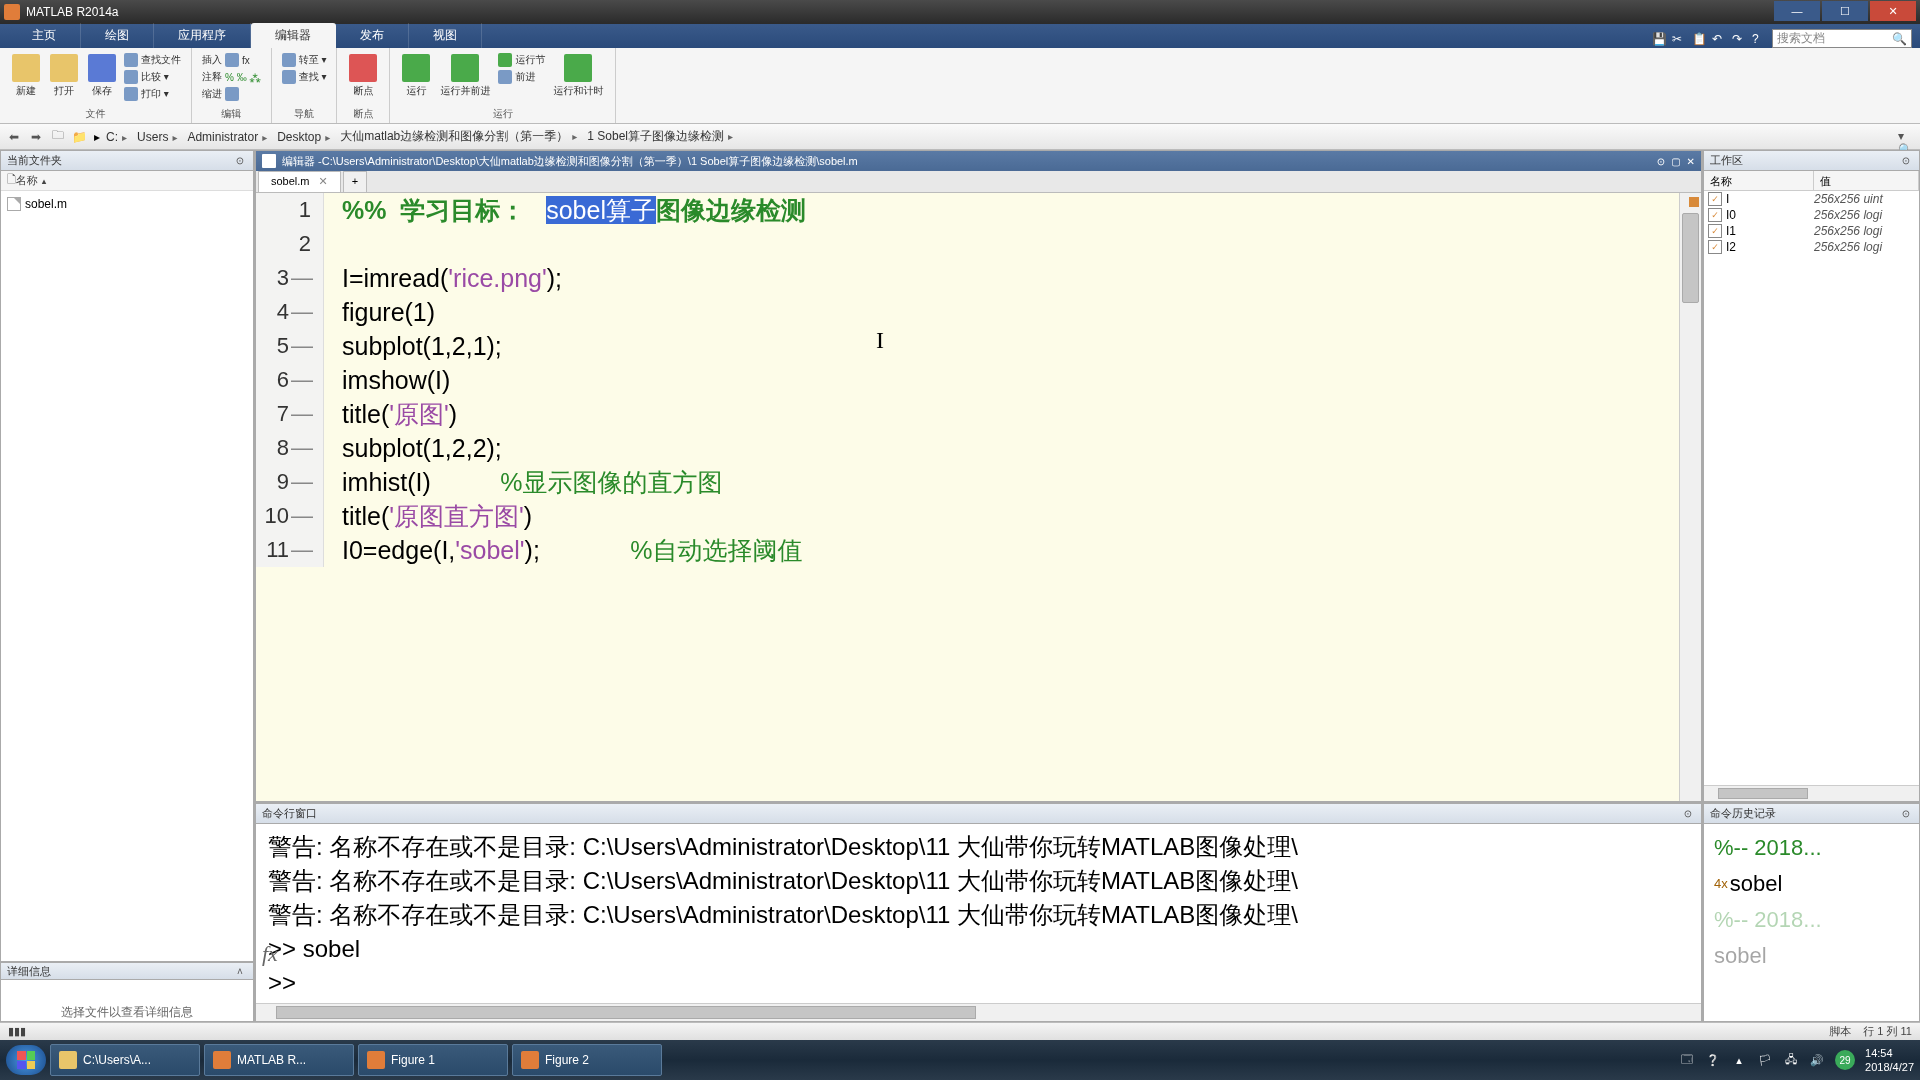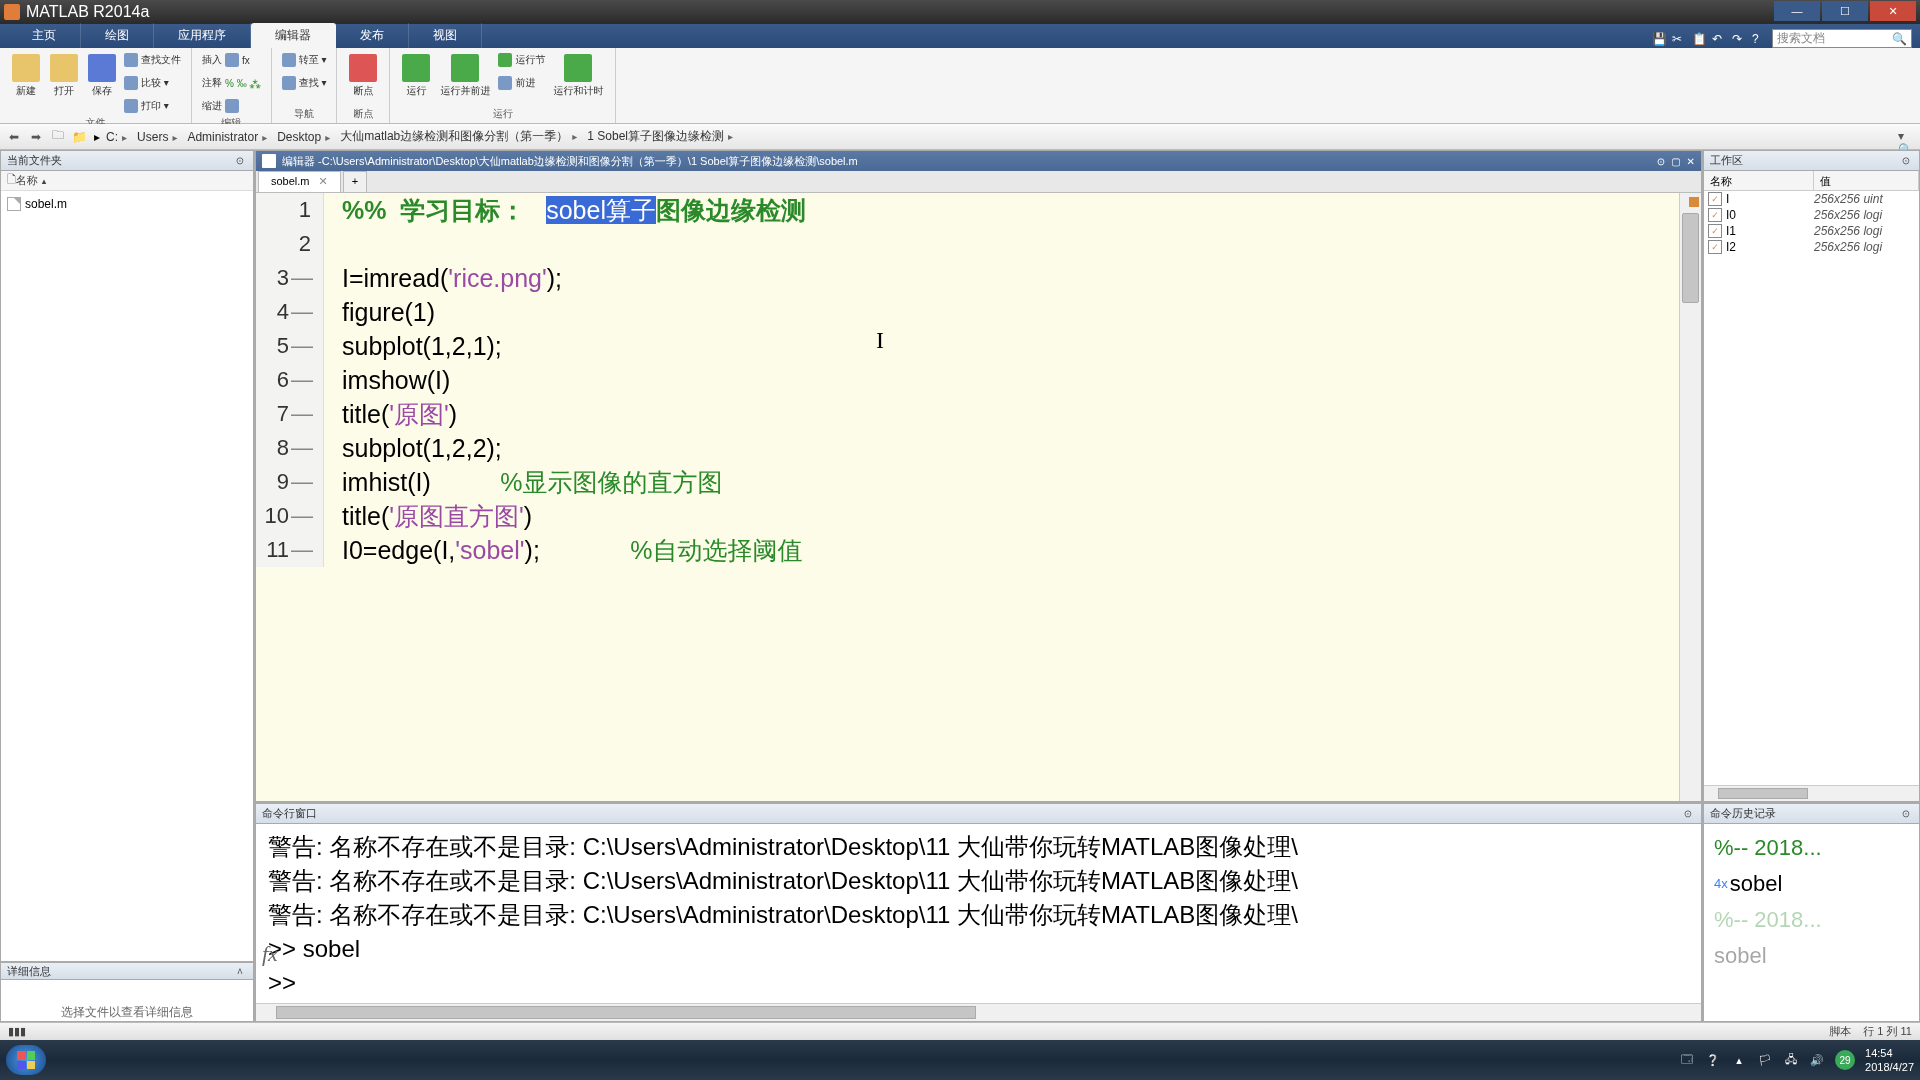--- a/index.html
+++ b/index.html
@@ -1,21 +1,21 @@
 <!DOCTYPE html>
 <html><head>
 <meta charset="utf-8">
 <style>
 * { margin:0; padding:0; box-sizing:border-box; font-family:"Microsoft YaHei","Segoe UI",sans-serif; }
 body { width:1920px; height:1080px; overflow:hidden; background:#f0f0f0; display:flex; flex-direction:column; font-size:12px; }
 
 
 .titlebar { height:24px; background:linear-gradient(#4a4a4a,#2a2a2a); display:flex; align-items:center; color:#fff; padding:0 4px; }
 .titlebar .logo { width:16px; height:16px; background:#e07d3a; margin-right:6px; border-radius:2px; position:relative; }
-.titlebar .title { flex:1; font-size:16px; }
+.titlebar .title { flex:1; font-size:12px; }
 .winbtns { display:flex; }
 .winbtn { width:46px; height:20px; display:flex; align-items:center; justify-content:center; color:#fff; font-size:11px; margin-top:-2px; }
 .winbtn.min { background:#3a5a8a; }
 .winbtn.max { background:#3a5a8a; margin-left:2px; }
 .winbtn.close { background:#c94a3a; margin-left:2px; }
 
 
 .ribbon-tabs { height:24px; background:linear-gradient(#3a5a8a,#2a4a7a); display:flex; align-items:flex-end; padding-left:8px; }
 .rtab { padding:4px 24px; color:#fff; font-size:12px; border-right:1px solid rgba(255,255,255,0.15); cursor:pointer; }
 .rtab.active { background:#f5f5f5; color:#333; border-radius:3px 3px 0 0; }
@@ -28,21 +28,21 @@
 .toolstrip { height:76px; background:#f5f5f5; border-bottom:1px solid #bbb; display:flex; }
 .tsgroup { border-right:1px solid #ccc; padding:4px 8px 2px 8px; display:flex; flex-direction:column; }
 .tsgroup .row { display:flex; gap:2px; }
 .tsgroup .lbl { text-align:center; font-size:10px; color:#555; margin-top:auto; padding-top:2px; }
 .tsbtn { display:flex; flex-direction:column; align-items:center; padding:2px 4px; cursor:pointer; min-width:28px; }
 .tsbtn .ic { width:20px; height:20px; background:#6a8ab5; border-radius:2px; margin-bottom:2px; }
 .tsbtn.big .ic { width:28px; height:28px; }
 .tsbtn .tx { font-size:10px; color:#333; white-space:nowrap; }
 .tsmini { display:flex; align-items:center; gap:3px; font-size:10px; color:#333; padding:1px 2px; cursor:pointer; white-space:nowrap; }
 .tsmini .mi { width:14px; height:14px; background:#7a9ac5; border-radius:2px; }
-.tscol { display:flex; flex-direction:column; gap:7px; }
+.tscol { display:flex; flex-direction:column; gap:1px; }
 
 
 .addrbar { height:26px; background:linear-gradient(#fafafa,#e6e6e6); border-bottom:1px solid #bbb; display:flex; align-items:center; padding:0 6px; gap:6px; font-size:12px; }
 .addrbar .navic { width:16px; height:16px; color:#555; cursor:pointer; display:flex; align-items:center; justify-content:center; }
 .crumb { color:#333; cursor:pointer; }
 .crumb::after { content:"▸"; margin:0 4px; color:#666; font-size:10px; }
 .crumb:last-child::after { content:""; }
 .addrbar .spacer { flex:1; }
 .addrbar .righticon { width:16px; height:16px; color:#555; cursor:pointer; }
 
@@ -104,21 +104,21 @@
 .ws-th.v { flex:1; }
 .ws-row { display:flex; font-size:12px; padding:1px 4px; }
 .ws-row .chk { width:14px; height:14px; border:1px solid #888; margin-right:4px; display:flex; align-items:center; justify-content:center; font-size:9px; color:#d88a3a; }
 .ws-row .nm { width:88px; }
 .ws-row .vl { flex:1; color:#555; font-style:italic; }
 .ws-hscroll { height:16px; background:#f0f0f0; border-top:1px solid #ccc; position:relative; }
 .ws-hscroll .hthumb { position:absolute; top:2px; bottom:2px; left:14px; width:90px; background:#c5c5c5; border:1px solid #aaa; }
 .hist-panel { height:220px; border-top:2px solid #aaa; }
 .hist-body { flex:1; overflow:auto; font-family:Consolas,monospace; font-size:22px; line-height:36px; padding:6px 10px; background:#fff; }
 .hist-body .hc { color:#2a8a2a; }
-.hist-body .hg { color:#3b82f6; font-size:13px; vertical-align:top; margin-right:2px;}
+.hist-body .hg { color:#a16207; font-size:13px; vertical-align:top; margin-right:2px;}
 
 
 .matlab-status { height:18px; background:linear-gradient(#f5f5f5,#e0e0e0); border-top:1px solid #bbb; display:flex; align-items:center; padding:0 8px; font-size:11px; color:#444; }
 .matlab-status .right { margin-left:auto; display:flex; gap:12px; }
 
 
 .taskbar { height:40px; background:linear-gradient(#2a3a4a,#1a2a3a,#2a3a4a); display:flex; align-items:center; padding:0 6px; gap:4px; }
 .startbtn { width:40px; height:30px; border-radius:15px; background:radial-gradient(circle,#4a9ae5,#1a4a8a); display:flex; align-items:center; justify-content:center; cursor:pointer; }
 .startbtn .flag { width:18px; height:18px; display:grid; grid-template:1fr 1fr/1fr 1fr; gap:1px; }
 .startbtn .flag div:nth-child(1){background:#e55;}
@@ -463,20 +463,38 @@
 
 <div class="taskbar">
   <div class="startbtn">
       <div class="flag">
         <div></div>
         <div></div>
         <div></div>
         <div></div>
       </div>
     </div>
+  <div id="taskitems" style="display:flex;gap:4px">
+      <div class="taskitem folder">
+        <div class="ti"></div>
+        <span>C:\Users\A...</span>
+      </div>
+      <div class="taskitem ">
+        <div class="ti"></div>
+        <span>MATLAB R...</span>
+      </div>
+      <div class="taskitem ">
+        <div class="ti"></div>
+        <span>Figure 1</span>
+      </div>
+      <div class="taskitem ">
+        <div class="ti"></div>
+        <span>Figure 2</span>
+      </div>
+    </div>
   <div class="tray">
     <span class="tic">🗔</span>
     <span class="tic">❔</span>
     <span class="tic">▴</span>
     <span class="tic">🏳</span>
     <span class="tic">🖧</span>
     <span class="tic">🔊</span>
     <div class="green">
         <span>29</span>
       </div>

